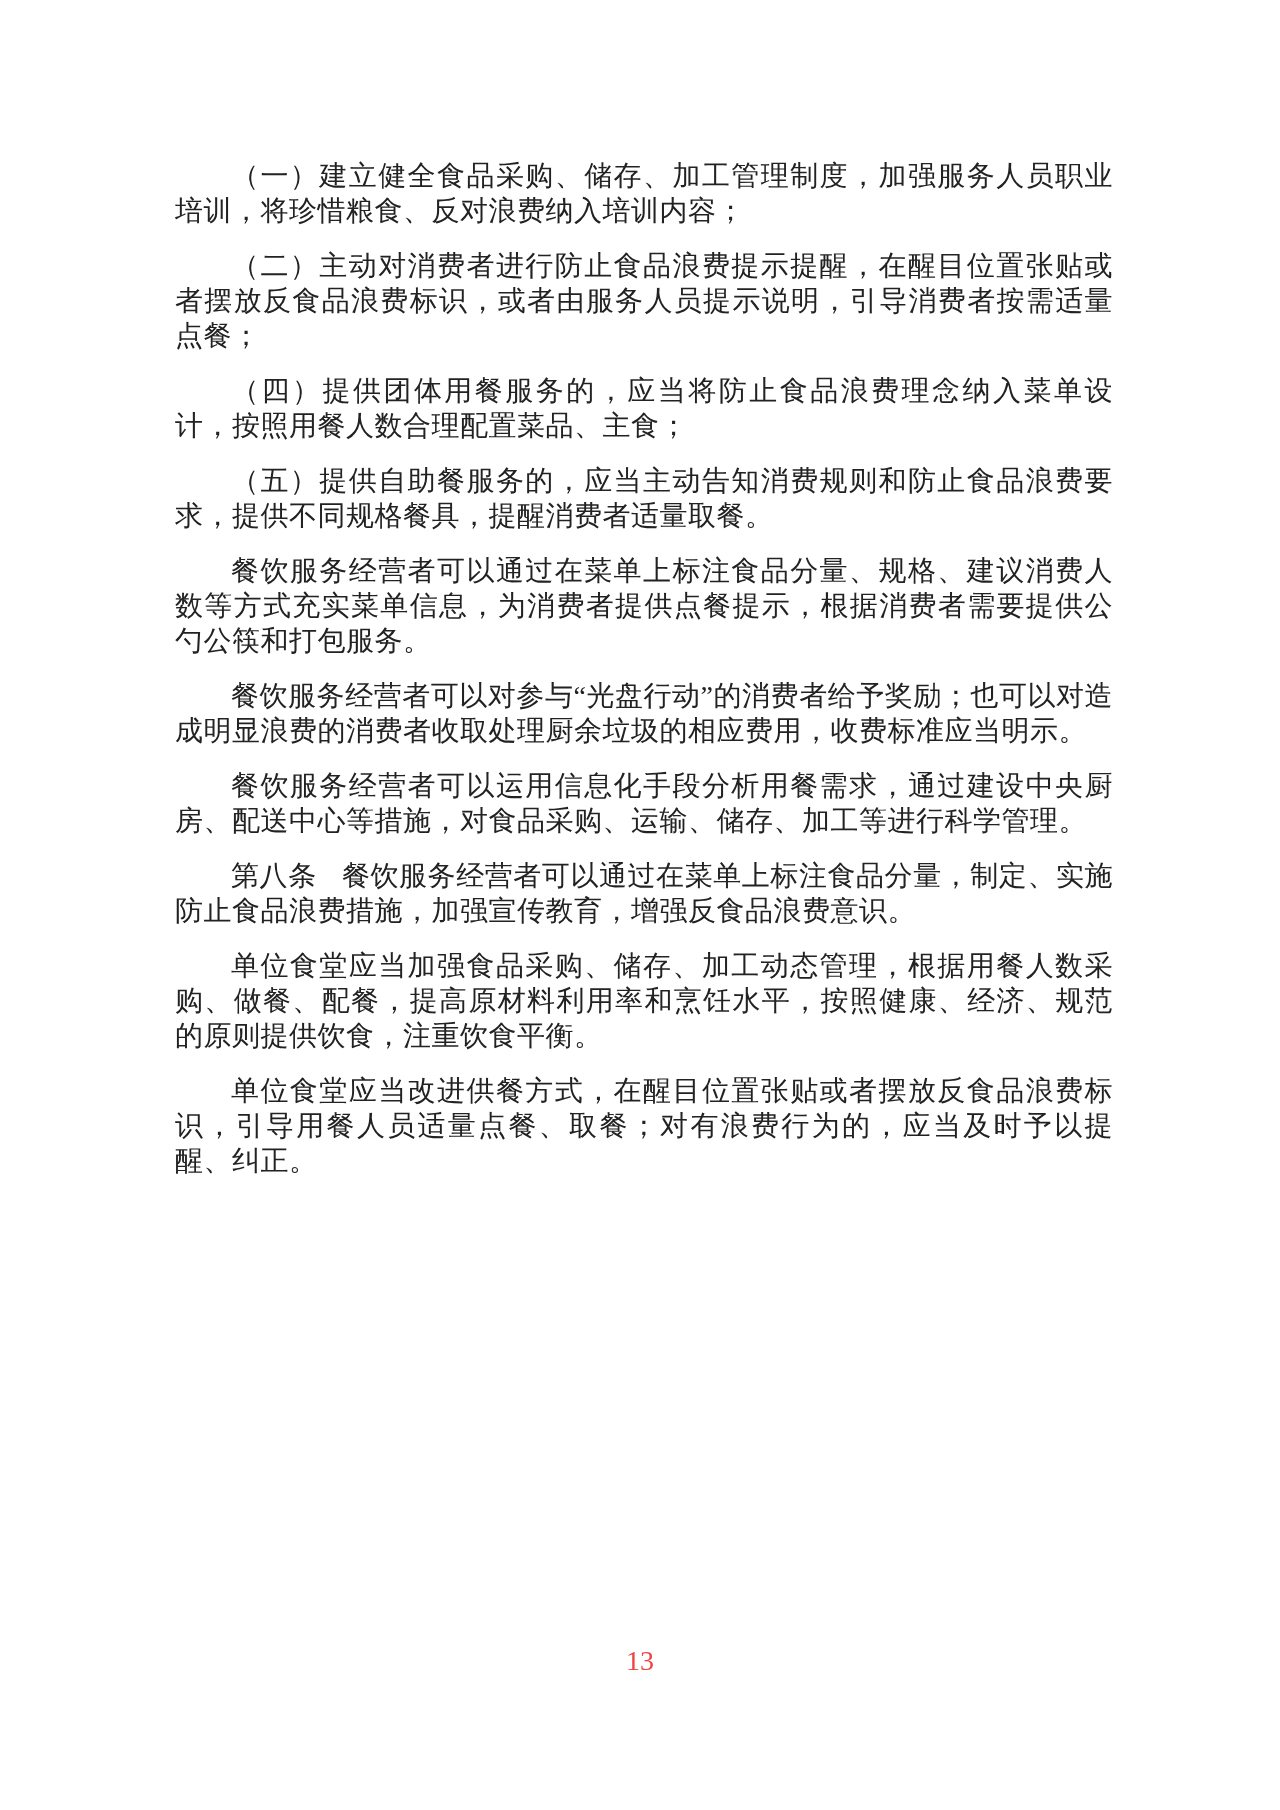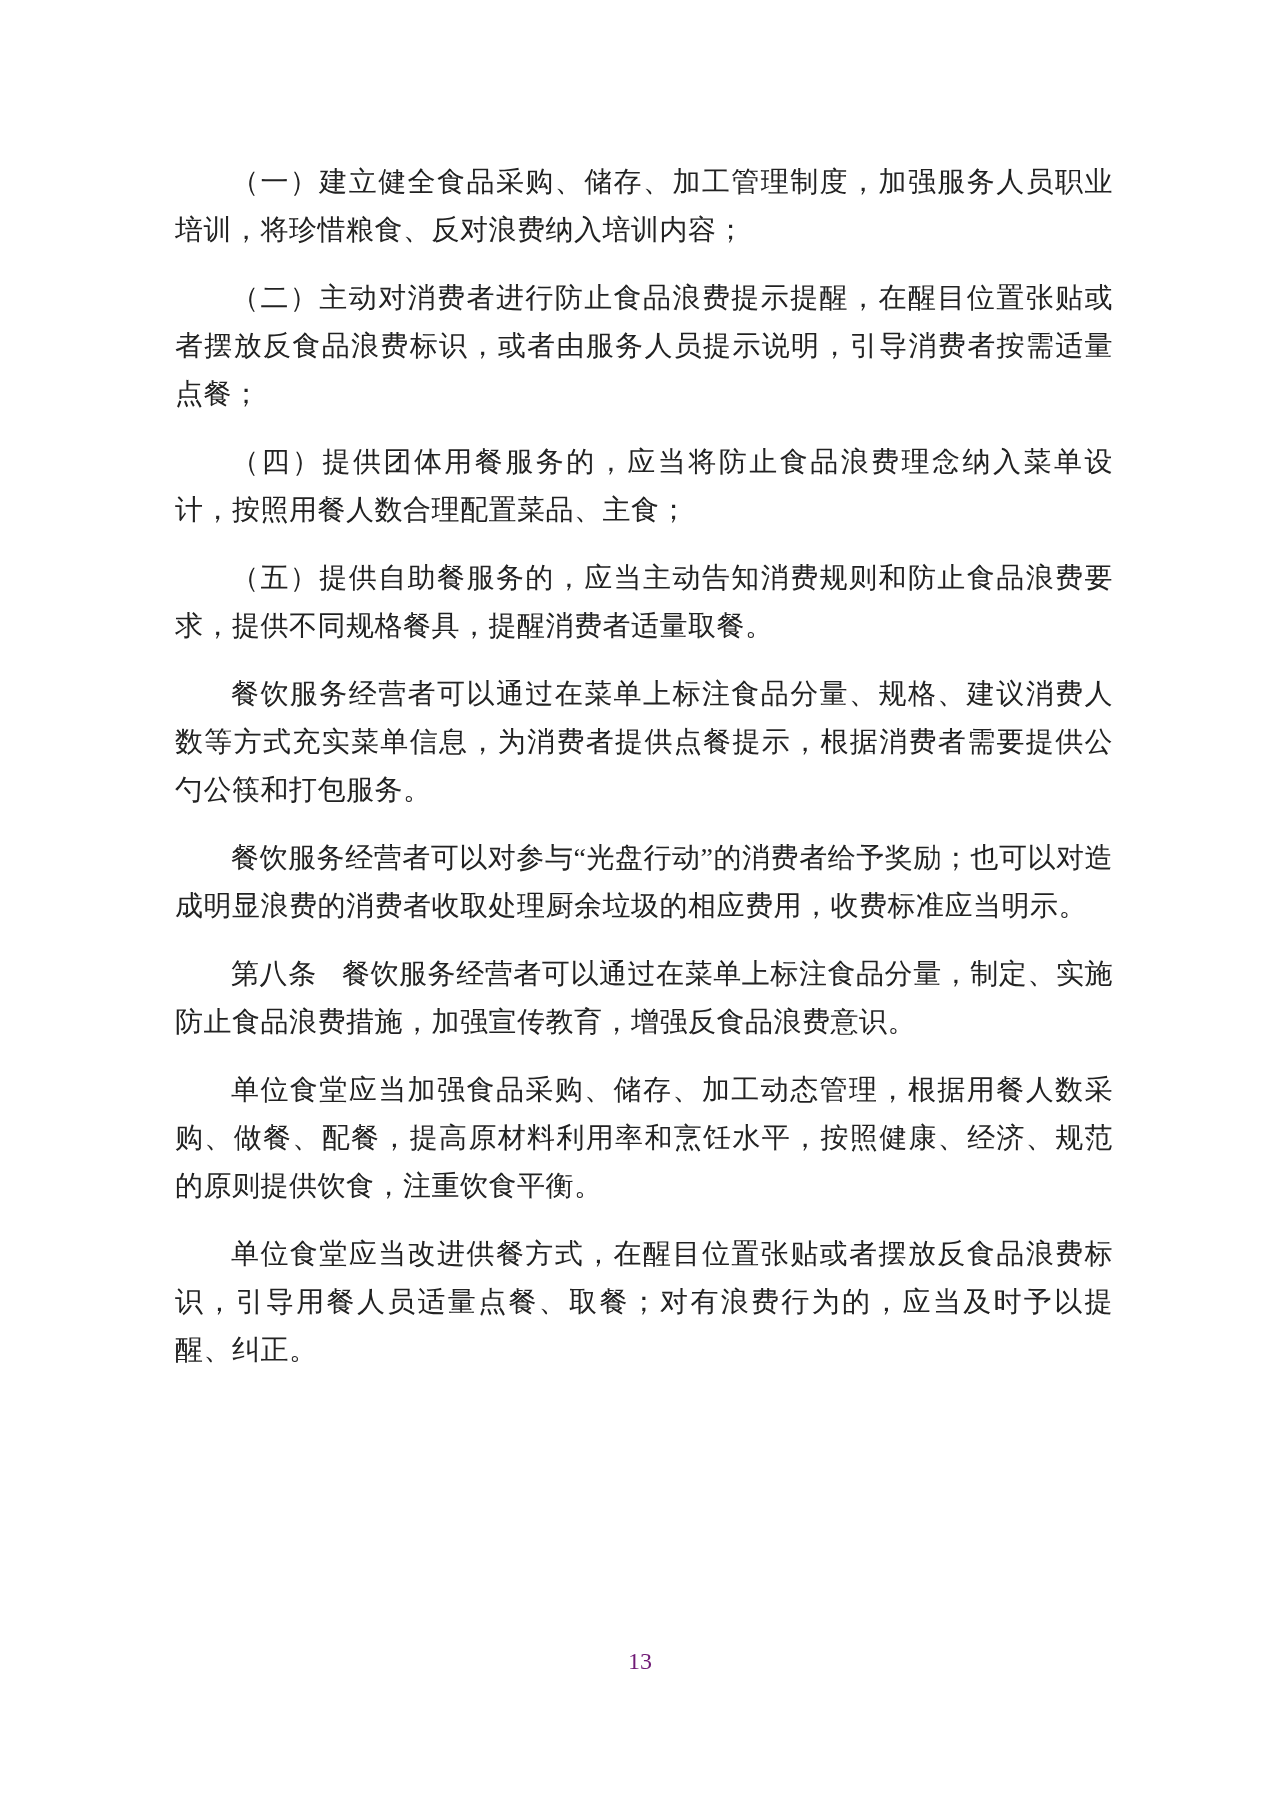--- a/index.html
+++ b/index.html
@@ -15,53 +15,54 @@
     font-family: "Liberation Serif", "DejaVu Serif", serif;
     color: #222222;
     overflow: hidden;
   }
   .doc-body {
     position: absolute;
     left: 175px;
     top: 158px;
     width: 938px;
     font-size: 28px;
-    line-height: 48px;
+    line-height: 35px;
     text-align: justify;
   }
   .para {
     margin: 0 0 20px 0;
     text-indent: 2em;
     letter-spacing: 0.5px;
   }
   .para:last-child { margin-bottom: 8px; }
   .article-lead {
     font-weight: normal;
     margin-right: 0.9em;
   }
   .page-number {
     position: absolute;
     top: 1648px;
     left: 0;
     width: 100%;
     text-align: center;
-    font-size: 24px;
+    font-size: 28px;
     line-height: 26px;
-    color: #701a75;
+    color: #ef4444;
   }
 </style>
 </head>
 <body>
 
 <div class="page">
   <div class="doc-body">
     <p class="para"><span>（一）建立健全食品采购、储存、加工管理制度，加强服务人员职业培训，将珍惜粮食、反对浪费纳入培训内容；</span></p>
     <p class="para"><span>（二）主动对消费者进行防止食品浪费提示提醒，在醒目位置张贴或者摆放反食品浪费标识，或者由服务人员提示说明，引导消费者按需适量点餐；</span></p>
     <p class="para"><span>（四）提供团体用餐服务的，应当将防止食品浪费理念纳入菜单设计，按照用餐人数合理配置菜品、主食；</span></p>
     <p class="para"><span>（五）提供自助餐服务的，应当主动告知消费规则和防止食品浪费要求，提供不同规格餐具，提醒消费者适量取餐。</span></p>
     <p class="para"><span>餐饮服务经营者可以通过在菜单上标注食品分量、规格、建议消费人数等方式充实菜单信息，为消费者提供点餐提示，根据消费者需要提供公勺公筷和打包服务。</span></p>
     <p class="para"><span>餐饮服务经营者可以对参与“光盘行动”的消费者给予奖励；也可以对造成明显浪费的消费者收取处理厨余垃圾的相应费用，收费标准应当明示。</span></p>
+    <p class="para"><span>餐饮服务经营者可以运用信息化手段分析用餐需求，通过建设中央厨房、配送中心等措施，对食品采购、运输、储存、加工等进行科学管理。</span></p>
     <p class="para"><span class="article-lead">第八条</span><span>餐饮服务经营者可以通过在菜单上标注食品分量，制定、实施防止食品浪费措施，加强宣传教育，增强反食品浪费意识。</span></p>
     <p class="para"><span>单位食堂应当加强食品采购、储存、加工动态管理，根据用餐人数采购、做餐、配餐，提高原材料利用率和烹饪水平，按照健康、经济、规范的原则提供饮食，注重饮食平衡。</span></p>
     <p class="para"><span>单位食堂应当改进供餐方式，在醒目位置张贴或者摆放反食品浪费标识，引导用餐人员适量点餐、取餐；对有浪费行为的，应当及时予以提醒、纠正。</span></p>
   </div>
   <div class="page-number">13</div>
 </div>
 
 </body></html>

